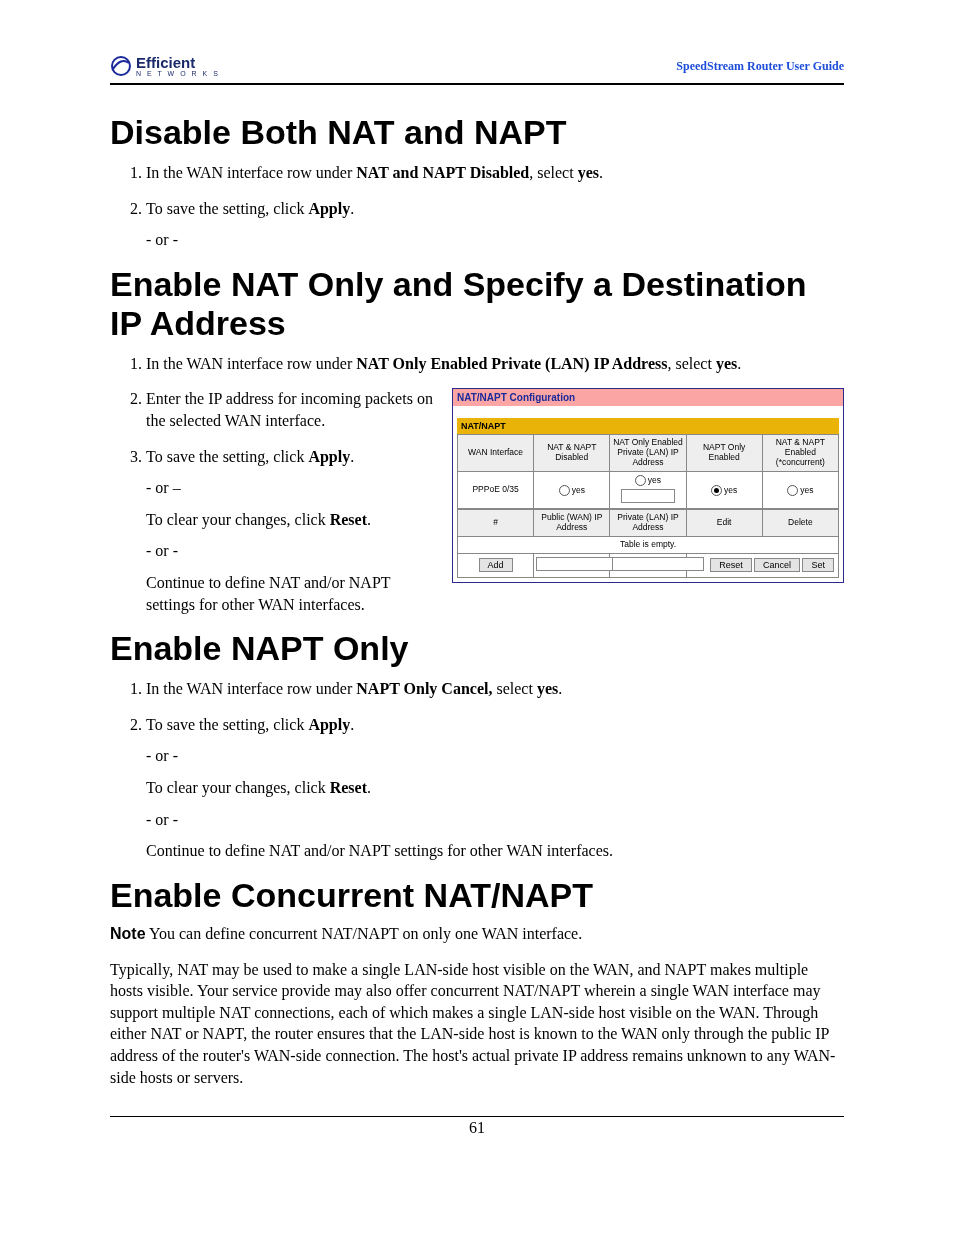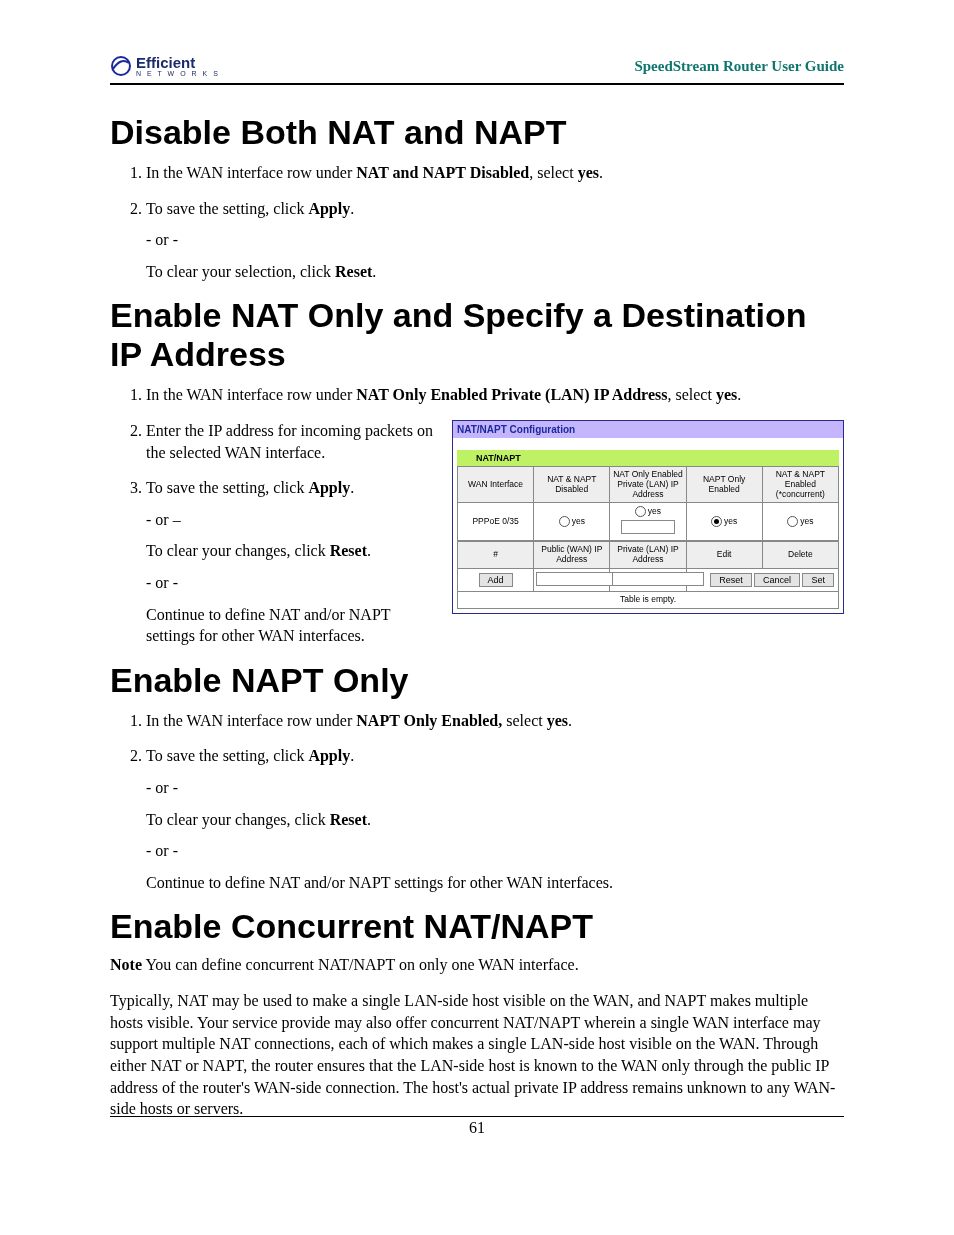--- a/index.html
+++ b/index.html
@@ -39,22 +39,22 @@
   }
   .logo-bot {
     font-family: Arial, Helvetica, sans-serif;
     font-size: 7px;
     letter-spacing: 2px;
     color: #1b2a6b;
   }
   .guide-title {
     font-family: "Times New Roman", serif;
     font-weight: bold;
-    color: #0f766e;
-    font-size: 15px;
+    color: #1d4ed8;
+    font-size: 12px;
   }
   h2 {
     font-family: Arial, Helvetica, sans-serif;
     font-weight: bold;
     font-size: 34px;
     margin: 14px 0 10px 0;
   }
   ol {
     margin: 0 0 0 8px;
     padding-left: 28px;
@@ -72,21 +72,21 @@
   p.body {
     font-size: 16px;
     line-height: 1.35;
     margin: 0 0 14px 0;
   }
   .note-line {
     font-size: 16px;
     margin: 0 0 16px 0;
   }
   .note-bold {
-    font-family: Liberation Serif, serif;
+    font-family: Liberation Sans, sans-serif;
     font-weight: bold;
   }
   b.arial { font-family: inherit; font-weight: bold; }
   .page-number {
     position: absolute;
     bottom: 90px;
     left: 0;
     right: 0;
     text-align: center;
     font-size: 16px;
@@ -100,31 +100,31 @@
     float: right;
     width: 390px;
     margin: 0 0 10px 18px;
     border: 1px solid #2a2a8a;
     font-family: Tahoma, Arial, sans-serif;
     font-size: 9px;
     color: #000;
     background: #fff;
   }
   .napt-title {
-    background: #c4b5fd;
+    background: #fca5a5;
     color: #1b2a9a;
     font-weight: bold;
     padding: 3px 4px;
     font-size: 10px;
   }
   .subbar {
-    background: #bef264;
+    background: #eab308;
     color: #000;
     font-weight: bold;
-    padding: 3px 19px;
+    padding: 3px 4px;
     font-size: 9px;
     margin: 12px 4px 0 4px;
   }
   .cfg-table {
     width: calc(100% - 8px);
     margin: 0 4px;
     border-collapse: collapse;
     table-layout: fixed;
   }
   .cfg-table th, .cfg-table td {
@@ -202,21 +202,20 @@
 
   <h2>Disable Both NAT and NAPT</h2>
   <ol>
     <li>
       <span>In the WAN interface row under </span><b class="arial">NAT and NAPT Disabled</b><span>, select </span><b class="arial">yes</b><span>.</span>
     </li>
     <li>
       <span>To save the setting, click </span><b class="arial">Apply</b><span>.</span>
       <div class="sub">
         <p>- or -</p>
-        <p><span>To clear your selection, click </span><b class="arial">Reset</b><span>.</span></p>
       </div>
     </li>
   </ol>
 
   <h2>Enable NAT Only and Specify a Destination IP Address</h2>
 
   <ol>
     <li>
       <span>In the WAN interface row under </span><b class="arial">NAT Only Enabled Private (LAN) IP Address</b><span>, select </span><b class="arial">yes</b><span>.</span>
     </li>
@@ -248,32 +247,32 @@
       <table class="cfg-table">
         <tbody>
             <tr>
           <th>#</th>
           <th>Public (WAN) IP Address</th>
           <th>Private (LAN) IP Address</th>
           <th>Edit</th>
           <th>Delete</th>
         </tr>
         <tr>
+              <td colspan="5">Table is empty.</td>
+            </tr>
+        <tr>
           <td><button class="btn">Add</button></td>
           <td><span class="wide-input"></span></td>
           <td><span class="wide-input"></span></td>
           <td colspan="2" style="text-align:right; padding-right:4px;">
             <button class="btn">Reset</button>
             <button class="btn">Cancel</button>
             <button class="btn">Set</button>
           </td>
         </tr>
-        <tr>
-              <td colspan="5">Table is empty.</td>
-            </tr>
       </tbody>
         </table>
       <div style="height:4px;"></div>
     </div>
 
     <li>Enter the IP address for incoming packets on the selected WAN interface.</li>
     <li>
       <span>To save the setting, click </span><b class="arial">Apply</b><span>.</span>
       <div class="sub">
         <p>- or –</p>
@@ -281,21 +280,21 @@
         <p>- or -</p>
         <p>Continue to define NAT and/or NAPT settings for other WAN interfaces.</p>
       </div>
     </li>
   </ol>
 
   <h2>Enable NAPT Only</h2>
   <div class="clear"></div>
   <ol>
     <li>
-      <span>In the WAN interface row under </span><b class="arial">NAPT Only Enabled,</b><span> select </span><b class="arial">yes</b><span>.</span>
+      <span>In the WAN interface row under </span><b class="arial">NAPT Only Cancel,</b><span> select </span><b class="arial">yes</b><span>.</span>
     </li>
     <li>
       <span>To save the setting, click </span><b class="arial">Apply</b><span>.</span>
       <div class="sub">
         <p>- or -</p>
         <p><span>To clear your changes, click </span><b class="arial">Reset</b><span>.</span></p>
         <p>- or -</p>
         <p>Continue to define NAT and/or NAPT settings for other WAN interfaces.</p>
       </div>
     </li>

